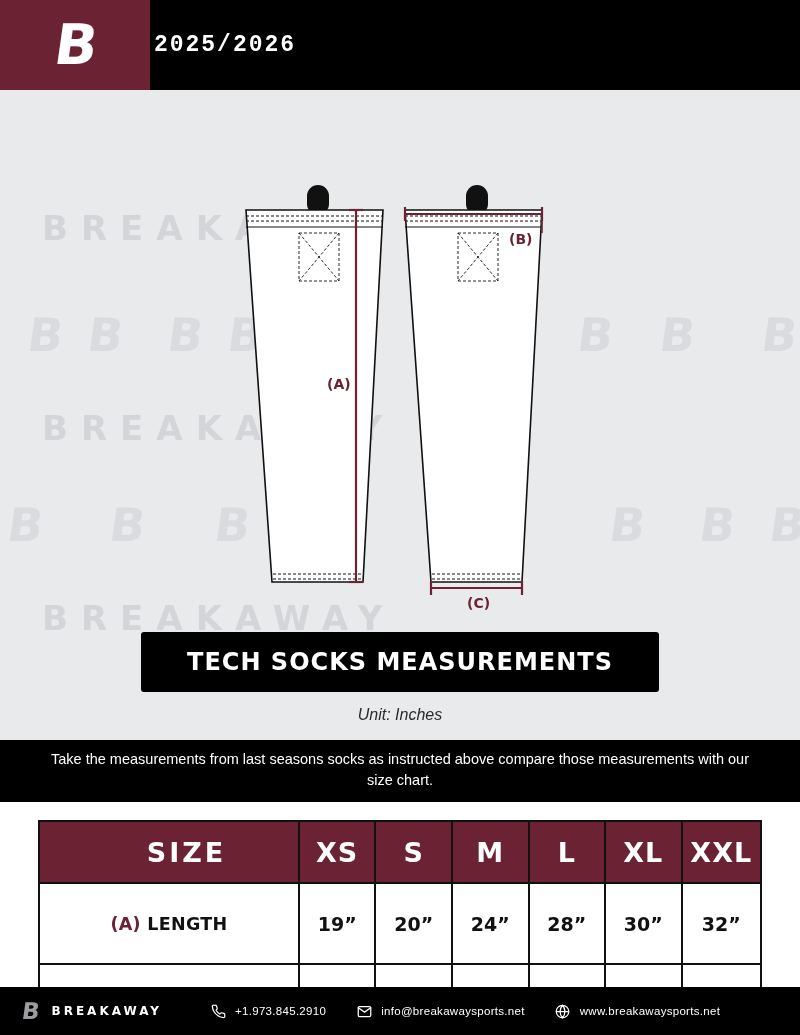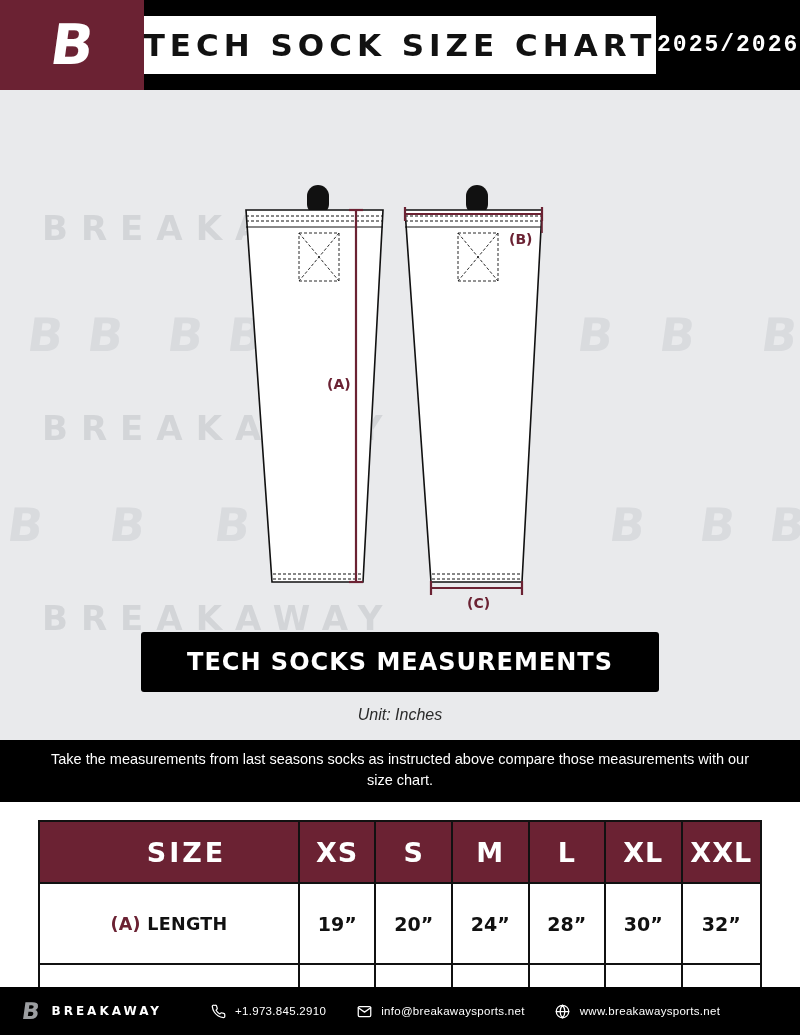--- a/index.html
+++ b/index.html
@@ -218,23 +218,20 @@
   .fitem { display: flex; align-items: center; gap: 9px; }
   .fic { display: inline-flex; width: 16px; height: 16px; align-items: center; justify-content: center; }
   .fic svg { display: block; }
 </style>
 </head>
 <body>
 
 <div class="header">
   <div class="header-left">
     <span class="logo-b">B</span>
-  </div>
-  <div class="header-title-box">
-    <span class="header-title">TECH SOCK SIZE CHART</span>
   </div>
   <div class="header-year">2025/2026</div>
 </div>
 
 <div class="diagram">
 
   <div class="watermarks">
     <div class="wm-text" style="top:118px; left:42px;">BREAKAWAY</div>
     <div class="wm-text" style="top:318px; left:42px;">BREAKAWAY</div>
     <div class="wm-text" style="top:508px; left:42px;">BREAKAWAY</div>

